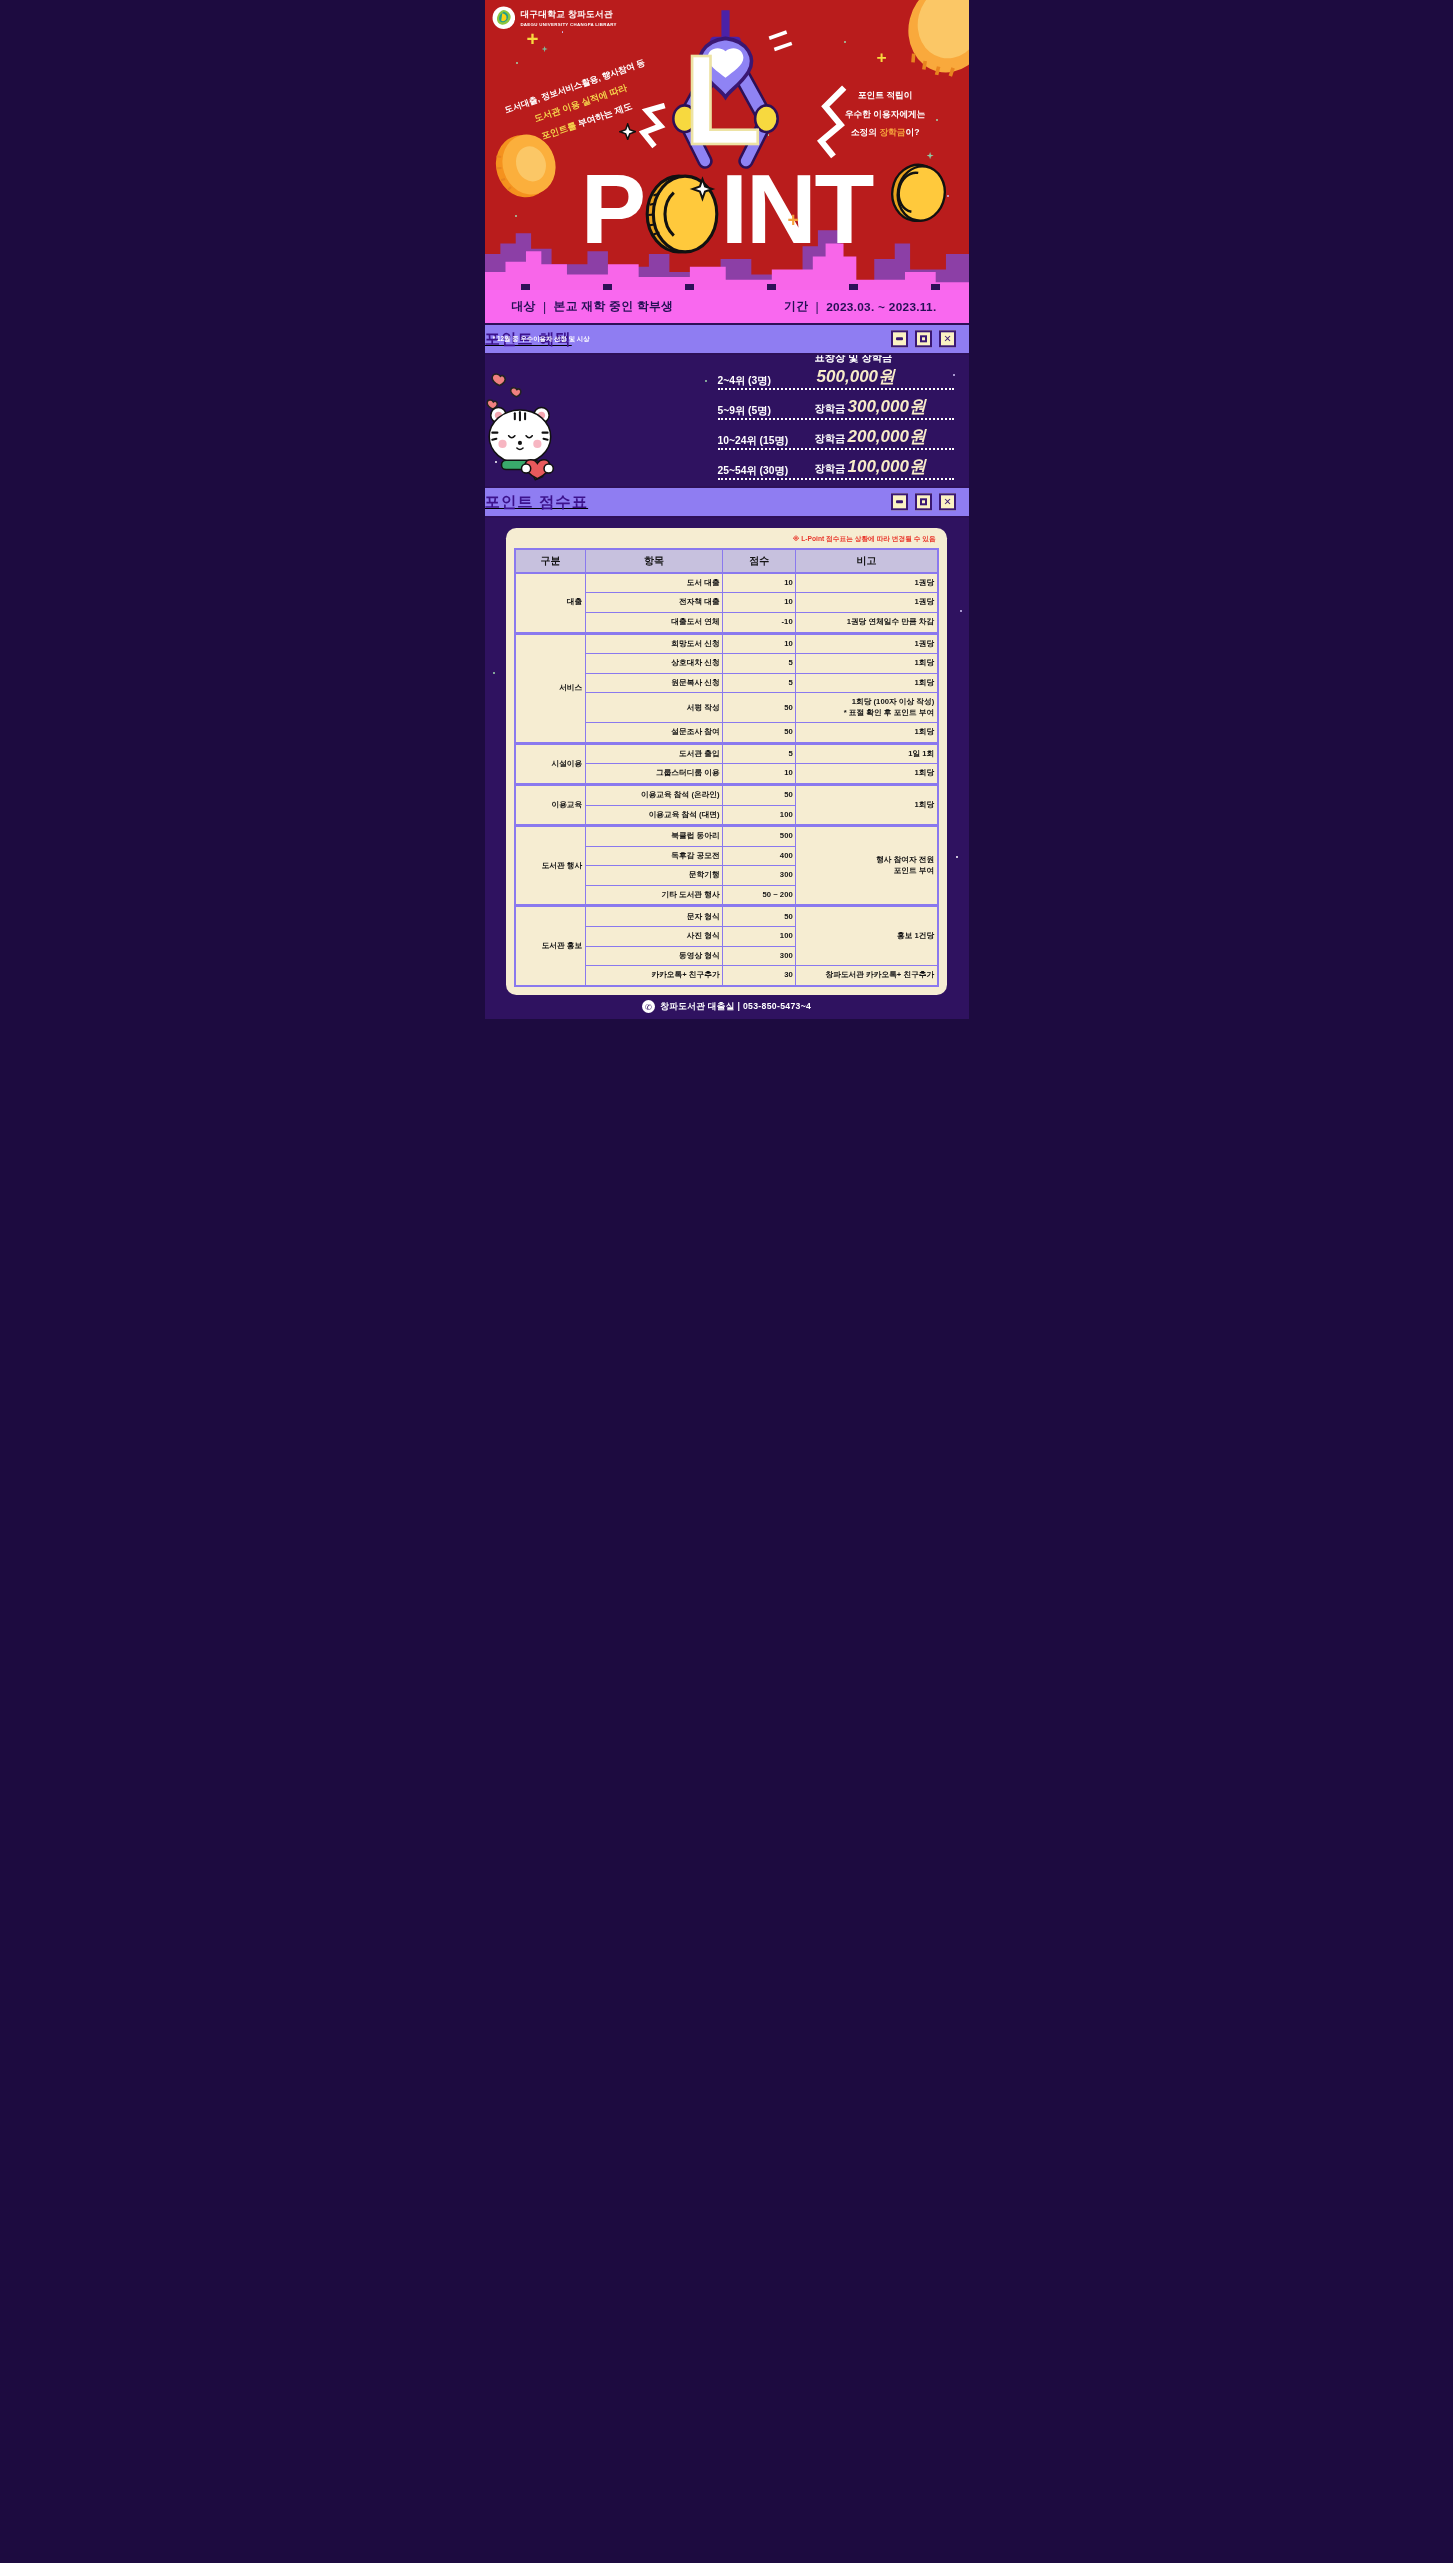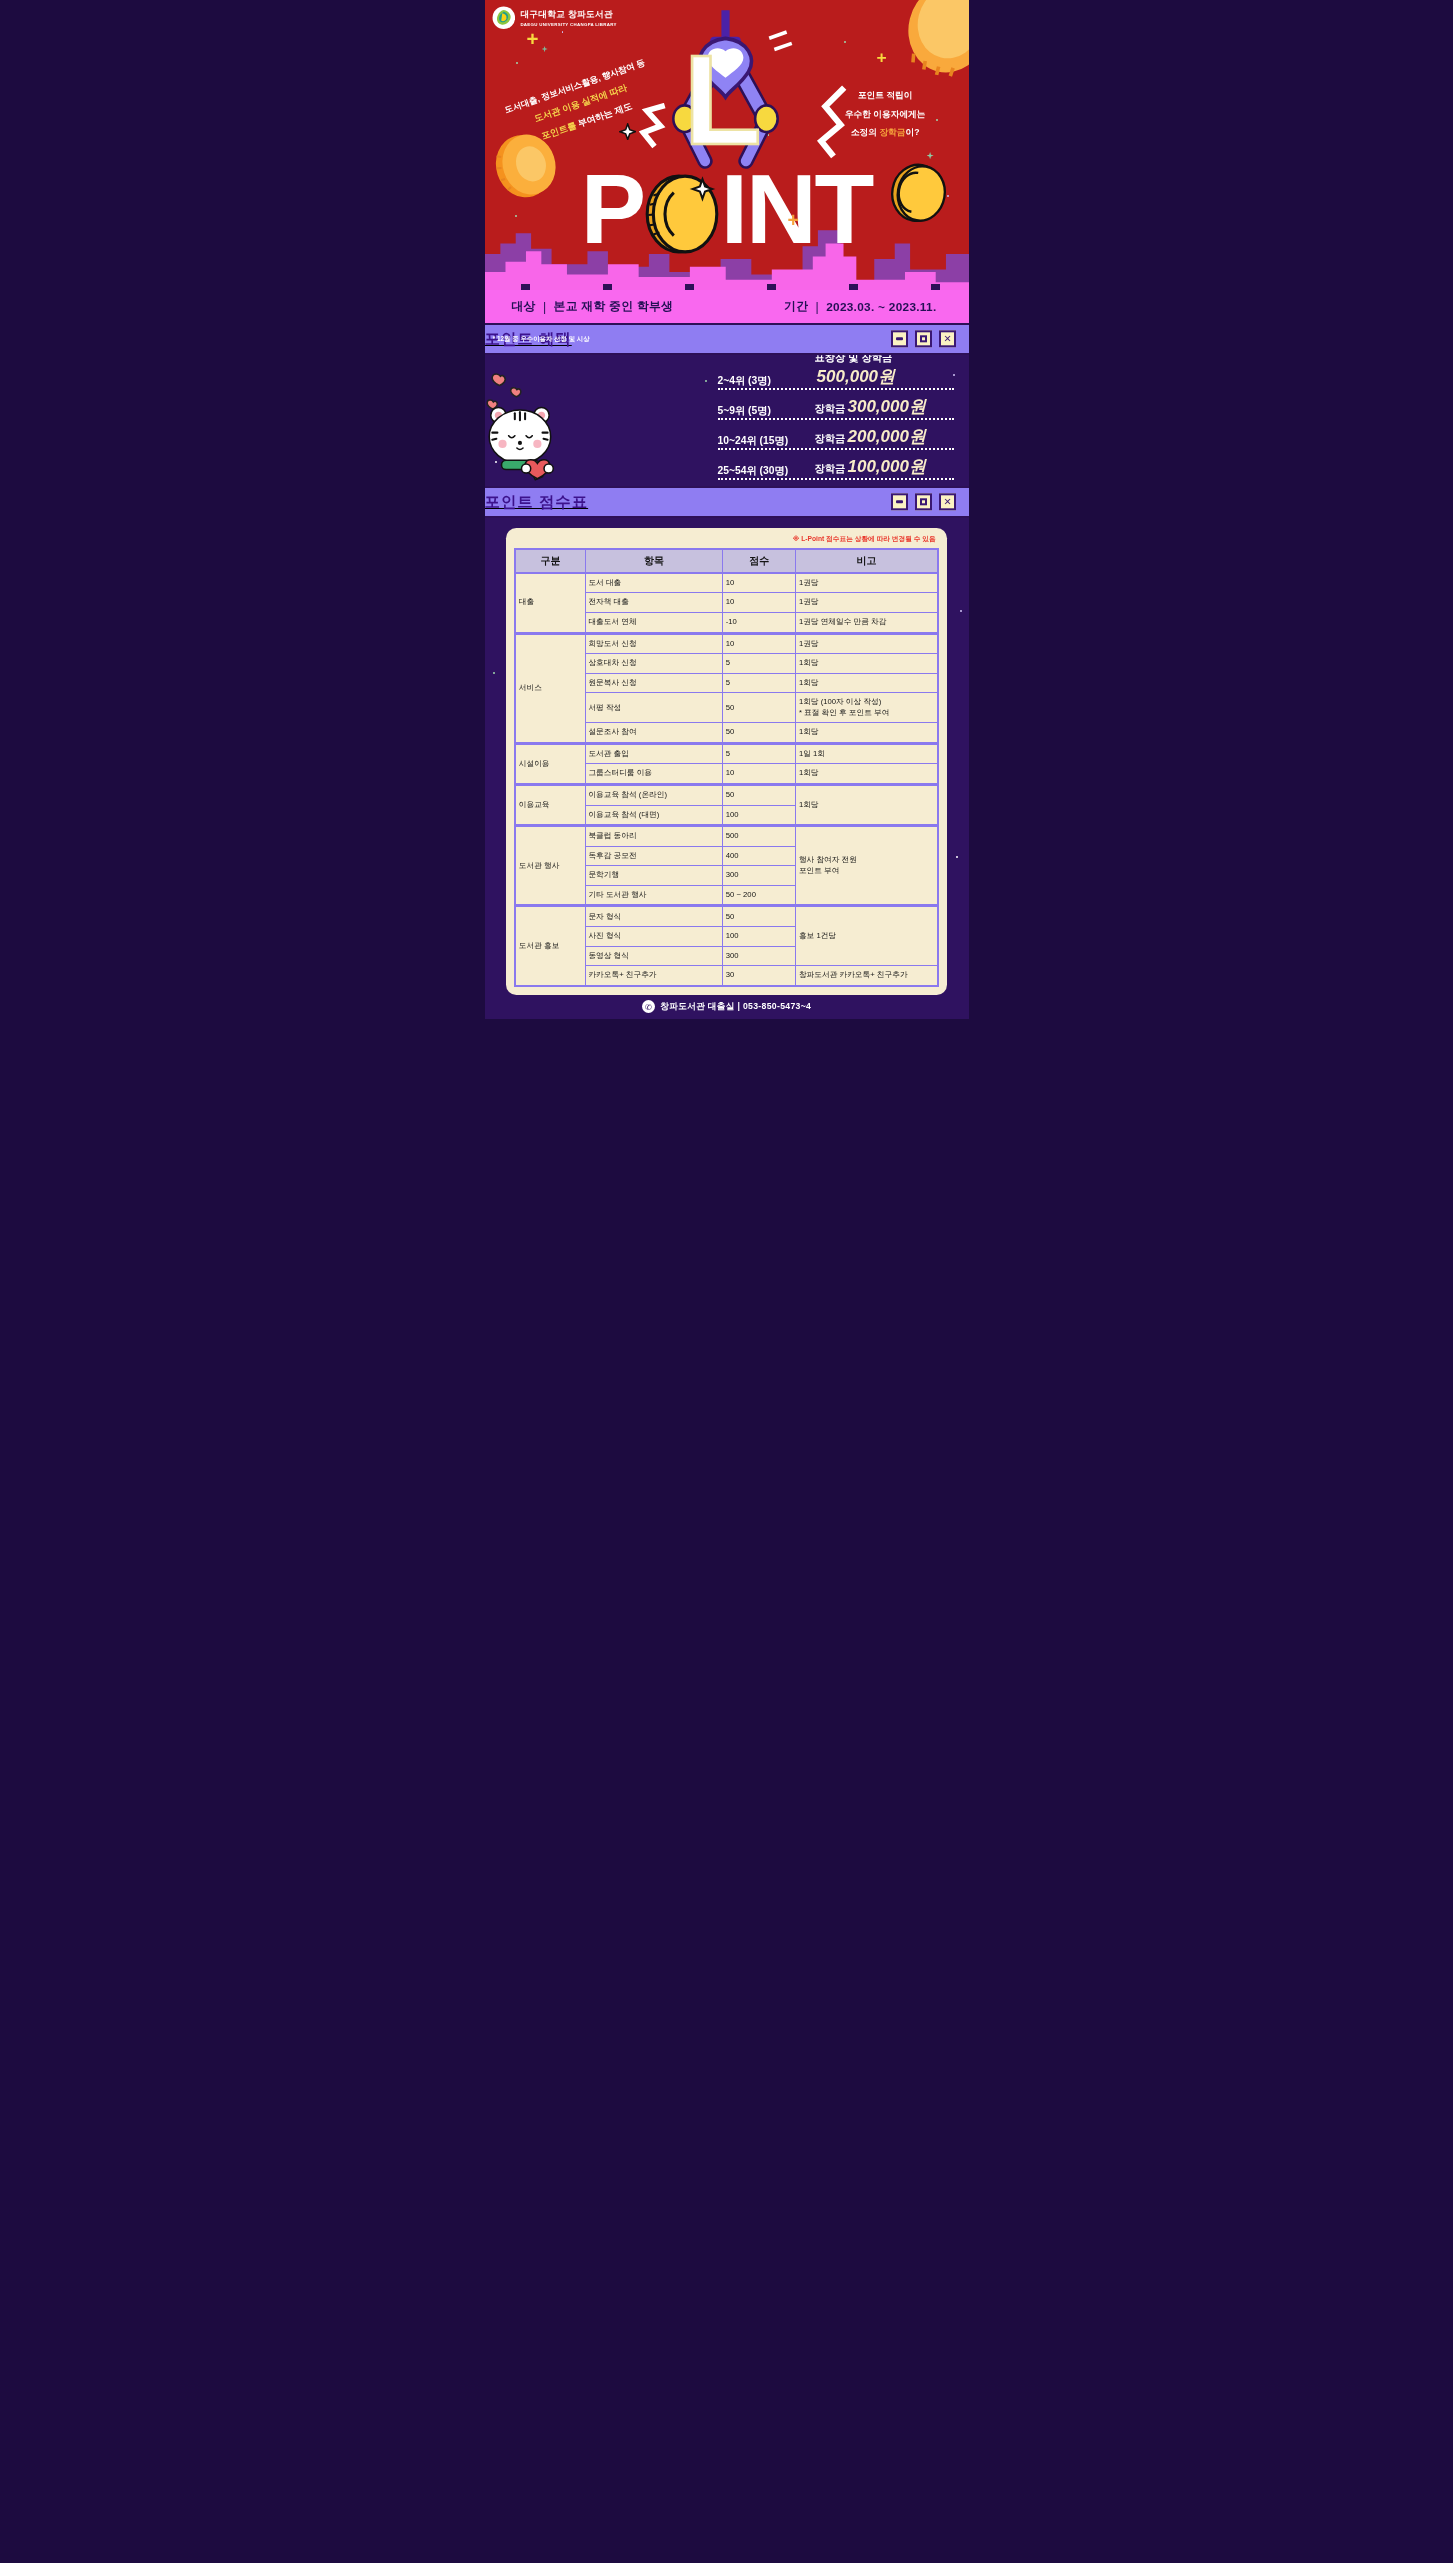--- a/index.html
+++ b/index.html
@@ -63,21 +63,21 @@
   .rank-value { color:#fff; font-weight:900; font-size:10.3px; }
   .rank-value .amount { color:#F8ECC8; font-size:17px; margin-left:2.1px;font-style:italic; }
   .tiger { position:absolute; left:-3.1px; top:13.3px; }
 
   
   .score-section { position:relative; background:#2F1260; padding:10.3px 21.5px 0; }
   .score-card { background:#F6EDD2; border-radius:10.3px; padding:5.1px 8.2px 8.2px; position:relative; z-index:2; }
   .score-note { text-align:right; color:#E9372B; font-weight:800; font-size:6.7px; padding:2.1px 3.1px 3.1px 0; }
   table.score { width:100%; border-collapse:collapse; border:2.1px solid #8A79EE; background:#F6EDD2; }
   table.score th { background:#C7C1DE; color:#141414; font-weight:800; font-size:10px; padding:4.1px 2.1px; border:1px solid #8A79EE; border-bottom:2.1px solid #8A79EE; }
-  table.score td { color:#141414; font-weight:400; font-size:7.7px; text-align:left; padding:4.1px 2.6px; border:1px solid #8A79EE; line-height:1.35; }
+  table.score td { color:#141414; font-weight:700; font-size:7.7px; text-align:right; padding:4.1px 2.6px; border:1px solid #8A79EE; line-height:1.35; }
   table.score tr.gs td { border-top:3.1px solid #8A79EE; }
   td.prewrap { white-space:pre-line; }
 
   
   .footer { position:relative; height:23.6px; display:flex; align-items:center; justify-content:center; gap:5.1px; background:#2F1260; }
   .footer-text { color:#fff; font-weight:800; font-size:8.7px; letter-spacing:0.3px; }
   .phone-badge { width:13.3px; height:13.3px; border-radius:50%; background:#fff; color:#2F1260; display:flex; align-items:center; justify-content:center; font-size:8.2px; font-weight:900; }
 </style>
 </head>
 <body>

